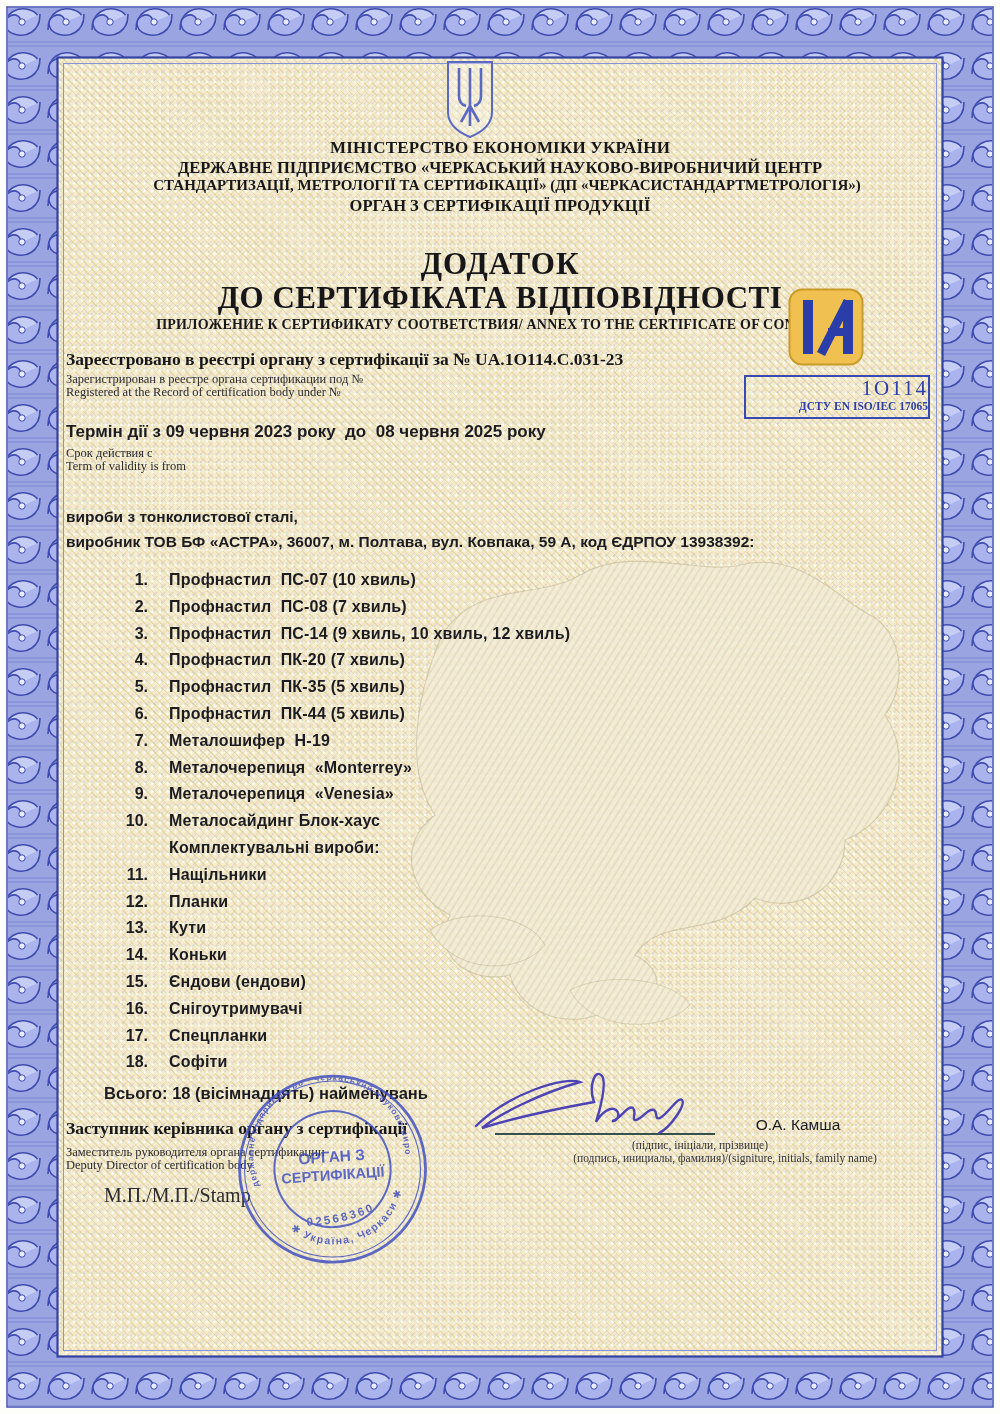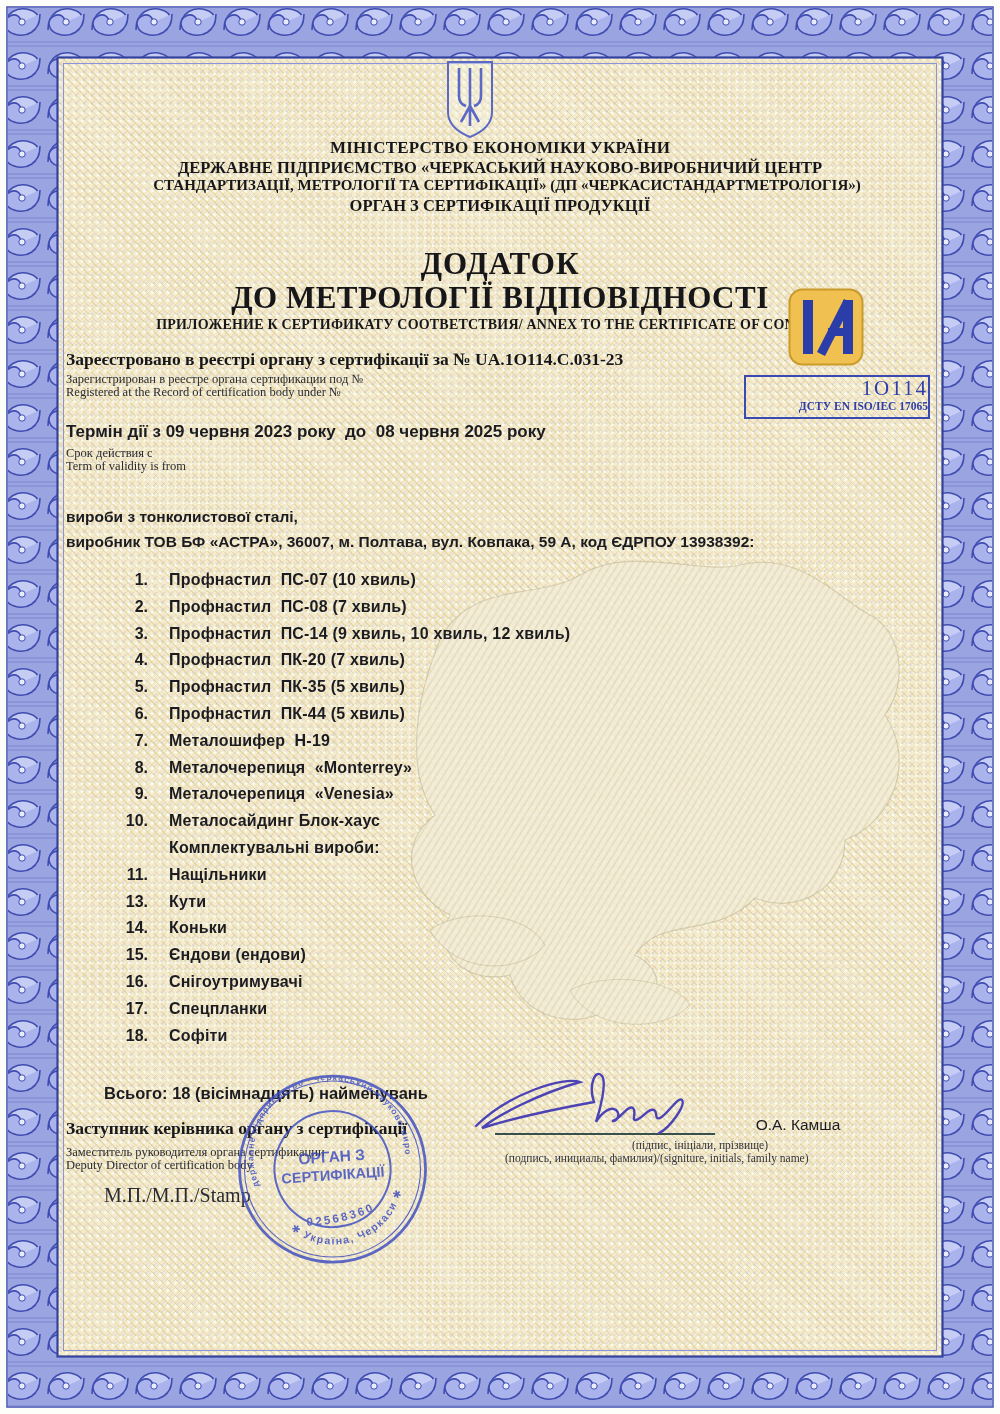--- a/index.html
+++ b/index.html
@@ -53,21 +53,21 @@
   .total{left:104px;top:1084px;font-size:16.5px;}
 
   .role-uk{left:66px;top:1118px;font-size:17.5px;}
   .role-ru{left:66px;top:1145px;font-size:12.5px;}
   .role-en{left:66px;top:1158px;font-size:12.5px;}
   .mp{left:104px;top:1184px;font-size:20px;}
 
   .sig-underline{position:absolute;left:495px;top:1133px;width:220px;height:1.6px;background:#39504a;}
   .sig-name{left:738px;top:1116px;font-size:15.5px;width:120px;}
   .sig-cap1{left:600px;top:1139px;width:200px;font-size:11.5px;text-align:center;color:#33333a;}
-  .sig-cap2{left:505px;top:1152px;width:440px;font-size:11.5px;color:#33333a;}
+  .sig-cap2{left:505px;top:1152px;width:440px;font-size:11.5px;text-align:center;color:#33333a;}
 
   .acc-box{position:absolute;left:744px;top:375px;width:186px;height:44px;
      border:2px solid #3a4ab0;box-sizing:border-box;text-align:right;}
   .acc-code{font-size:21px;color:#2e3fa8;letter-spacing:2px;line-height:23px;font-family:"Liberation Serif","DejaVu Serif",serif;}
   .acc-std{font-size:11.5px;font-weight:bold;color:#2e3fa8;line-height:13px;font-family:"Liberation Serif","DejaVu Serif",serif;padding-left:25px;}
 
   .wm-text{left:410px;top:688px;width:520px;font-size:84px;font-weight:bold;
      letter-spacing:40px;color:rgba(172,160,114,0.26);font-family:"Liberation Serif","DejaVu Serif",serif;}
   .stamp-wrap{position:absolute;left:233px;top:1066px;width:200px;height:210px;
      transform:rotate(-14deg);opacity:.82;}
@@ -127,21 +127,21 @@
       <path d="M26 46 L17 62 M26 46 L35 62 M26 46 V66"></path>
     </g>
   </svg>
 
   <div class="abs ctr serifB hdr1">МІНІСТЕРСТВО ЕКОНОМІКИ УКРАЇНИ</div>
   <div class="abs ctr serifB hdr2">ДЕРЖАВНЕ ПІДПРИЄМСТВО «ЧЕРКАСЬКИЙ НАУКОВО-ВИРОБНИЧИЙ ЦЕНТР</div>
   <div class="abs ctr serifB hdr3">СТАНДАРТИЗАЦІЇ, МЕТРОЛОГІЇ ТА СЕРТИФІКАЦІЇ» (ДП «ЧЕРКАСИСТАНДАРТМЕТРОЛОГІЯ»)</div>
   <div class="abs ctr serifB hdr4">ОРГАН З СЕРТИФІКАЦІЇ ПРОДУКЦІЇ</div>
 
   <div class="abs ctr serifB ttl1">ДОДАТОК</div>
-  <div class="abs ctr serifB ttl2">ДО МЕТРОЛОГІЇ ВІДПОВІДНОСТІ</div>
+  <div class="abs ctr serifB ttl2">ДО СЕРТИФІКАТА ВІДПОВІДНОСТІ</div>
   <div class="abs ctr serifB ttl3">ПРИЛОЖЕНИЕ К СЕРТИФИКАТУ СООТВЕТСТВИЯ/ ANNEX TO THE CERTIFICATE OF CONFORMITY</div>
 
   <svg class="abs" style="left:788px;top:288px;" width="76" height="78" viewBox="0 0 76 78">
     <rect x="1.5" y="1.5" width="73" height="75" rx="13" fill="#f0c050" stroke="#c89b2a" stroke-width="2"></rect>
     <g stroke="#2b3da8" fill="none" stroke-linecap="butt">
       <path d="M20 12 V66" stroke-width="10"></path>
       <path d="M60 12 V66" stroke-width="10"></path>
       <path d="M60 13 L33 66" stroke-width="9"></path>
       <path d="M40 44 H60" stroke-width="8"></path>
     </g>
@@ -203,20 +203,24 @@
         <span class="pnum">10.</span>
         <span class="plabel">Металосайдинг Блок-хаус</span>
       </div>
     <div class="prow">
         <span class="pnum"></span>
         <span class="plabel">Комплектувальні вироби:</span>
       </div>
     <div class="prow">
         <span class="pnum">11.</span>
         <span class="plabel">Нащільники</span>
+      </div>
+    <div class="prow">
+        <span class="pnum">12.</span>
+        <span class="plabel">Планки</span>
       </div>
     <div class="prow">
         <span class="pnum">13.</span>
         <span class="plabel">Кути</span>
       </div>
     <div class="prow">
         <span class="pnum">14.</span>
         <span class="plabel">Коньки</span>
       </div>
     <div class="prow">

